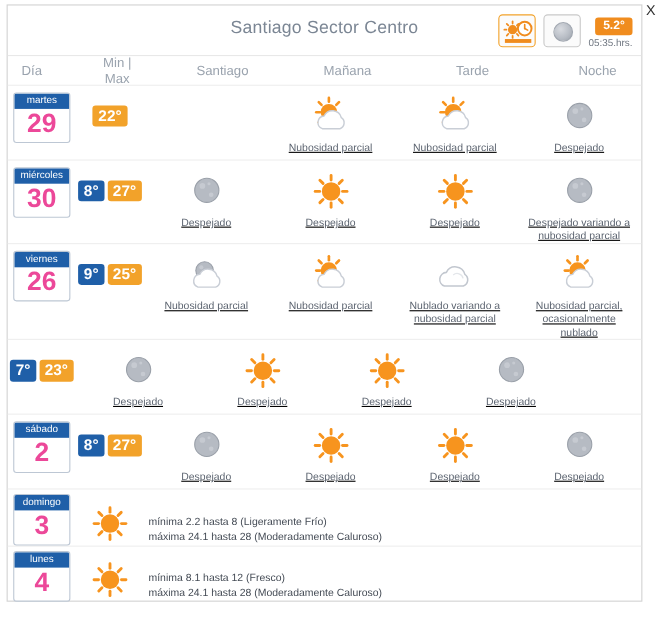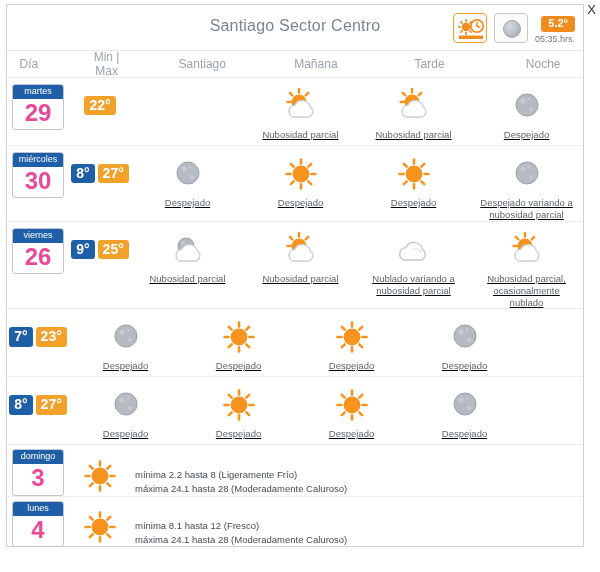--- a/index.html
+++ b/index.html
@@ -459,20 +459,26 @@
           <circle cx="22" cy="19" r="11" fill="#b6bbc3" stroke="#9aa0a9" stroke-width="1"></circle>
           <circle cx="18" cy="15" r="2.6" fill="#c6cad1"></circle>
           <circle cx="26" cy="23" r="2.1" fill="#c6cad1"></circle>
           <circle cx="24" cy="13" r="1.4" fill="#c6cad1"></circle>
         </svg>
         <div class="cap">Despejado</div>
       </div>
     </div>
 
     <div class="row">
+      <div class="daycell">
+        <div class="daybox">
+          <div class="dname">sábado</div>
+          <div class="dnum">2</div>
+        </div>
+      </div>
       <div class="mmcell">
         <span class="pill min">8°</span>
         <span class="pill max">27°</span>
       </div>
       <div class="percell">
         <svg class="wi" viewBox="0 0 44 40">
           <circle cx="22" cy="19" r="11" fill="#b6bbc3" stroke="#9aa0a9" stroke-width="1"></circle>
           <circle cx="18" cy="15" r="2.6" fill="#c6cad1"></circle>
           <circle cx="26" cy="23" r="2.1" fill="#c6cad1"></circle>
           <circle cx="24" cy="13" r="1.4" fill="#c6cad1"></circle>

